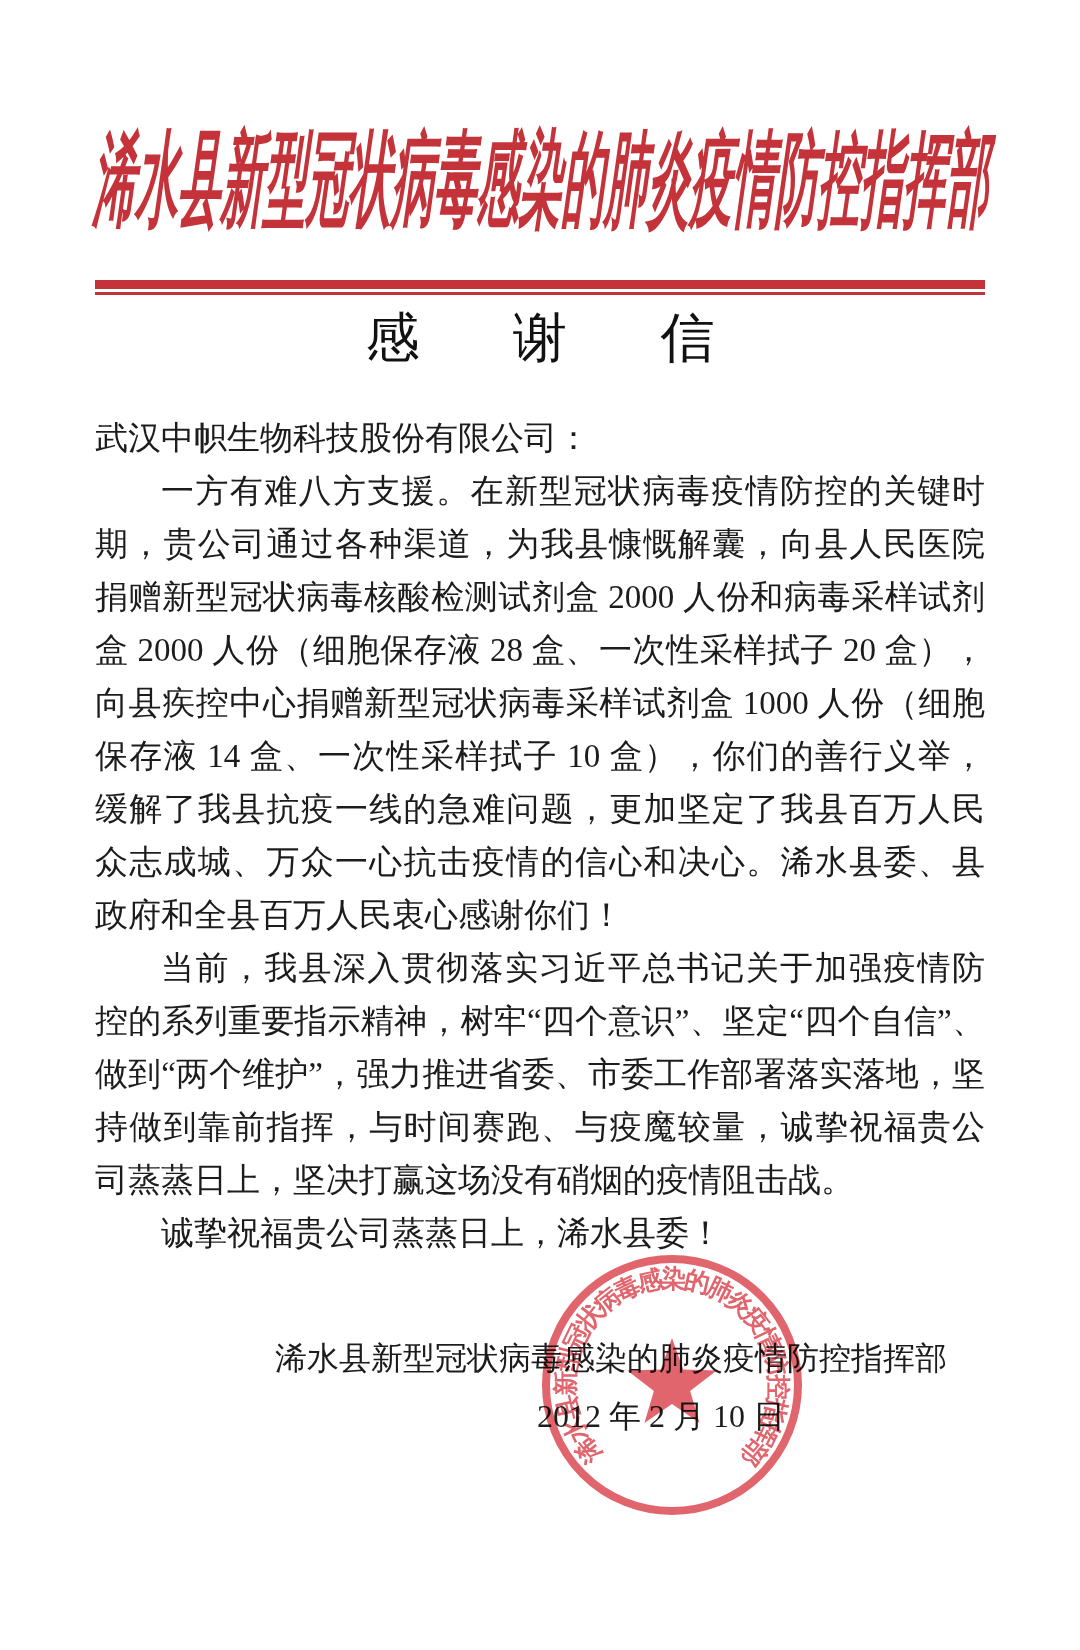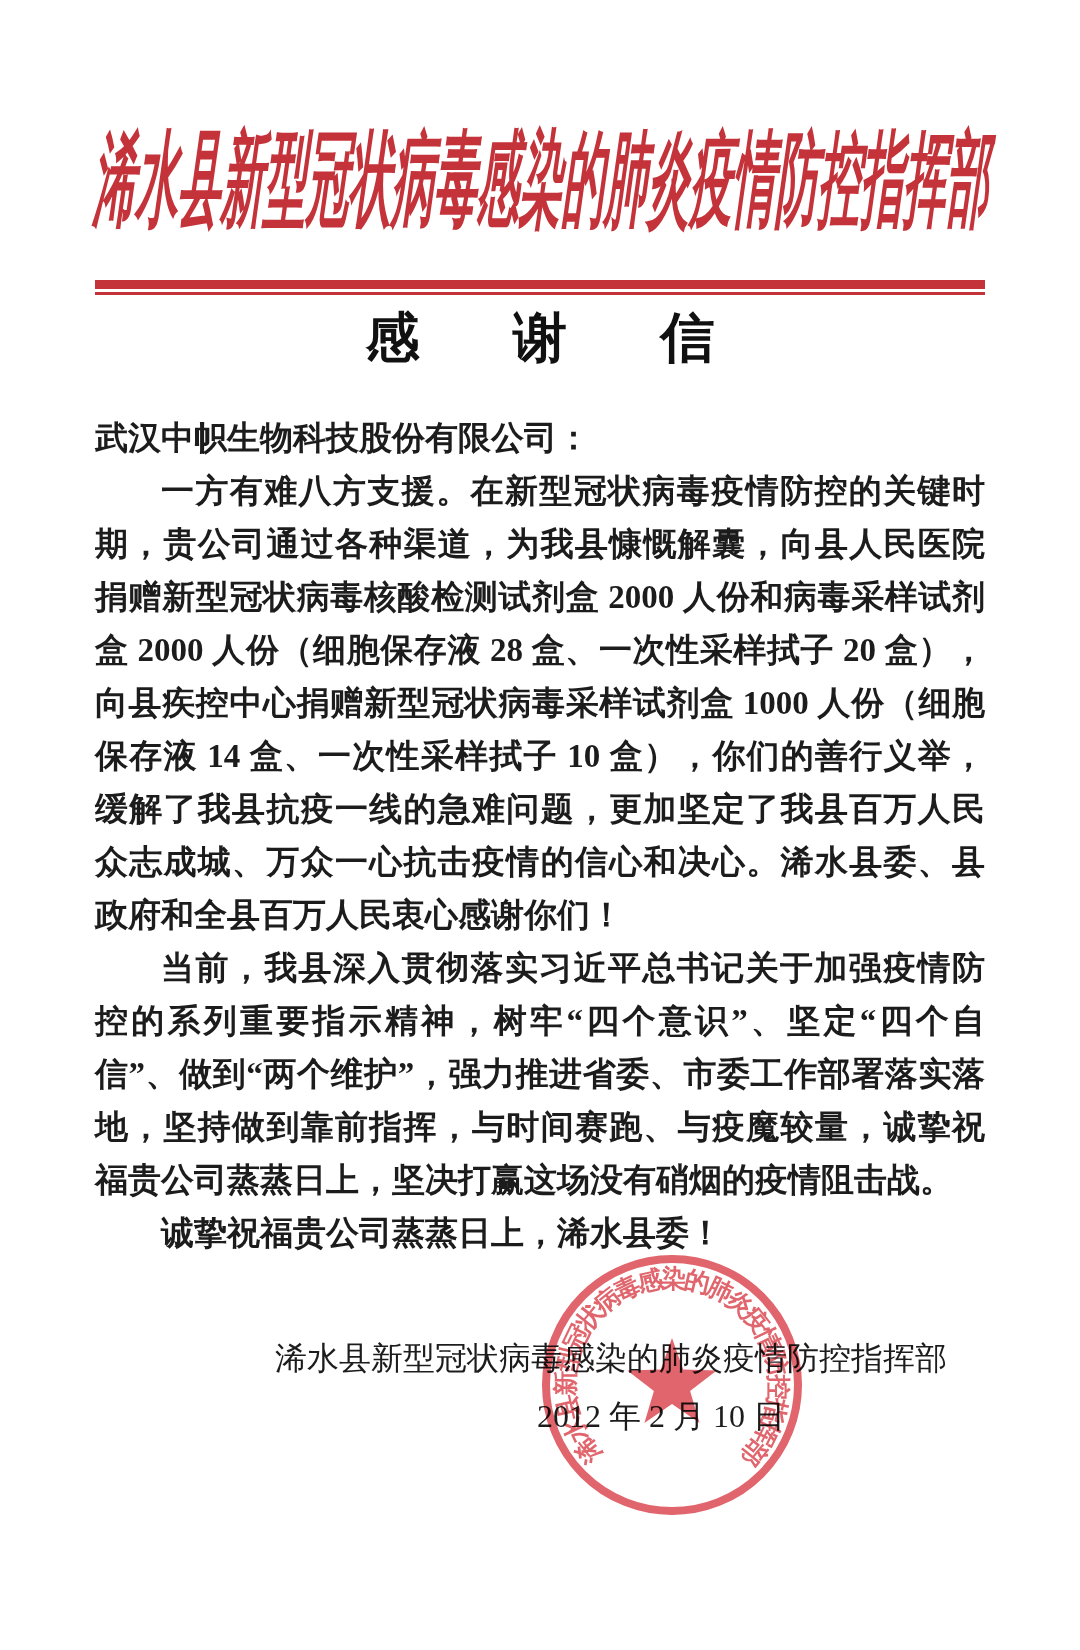--- a/index.html
+++ b/index.html
@@ -31,34 +31,34 @@
   .rule-thick{height:9px;background:#c5333a;}
   .rule-gap{height:3px;background:#ffffff;}
   .rule-thin{height:3px;background:#c5333a;}
 
   
   .letter-title{
     position:absolute;left:0;top:302px;width:1080px;
     margin:0;
     text-align:center;
     font-size:54px;
-    font-weight:bold;
+    font-weight:normal;
     letter-spacing:40px;
     text-indent:40px;
     color:#111111;
   }
 
   
   .letter-body{
     position:absolute;left:95px;top:412px;width:890px;
     font-size:33px;
     line-height:53px;
     text-align:justify;
   }
-  .letter-body p{margin:0;font-weight:bold;}
+  .letter-body p{margin:0;}
   .recipient-line{text-indent:0;}
   .body-paragraph{text-indent:2em;}
 
   
   .closing{
     position:absolute;left:95px;top:1338px;width:890px;
     font-size:32px;line-height:40px;
     text-align:right;
   }
   .signature-org{padding-right:38px;}

